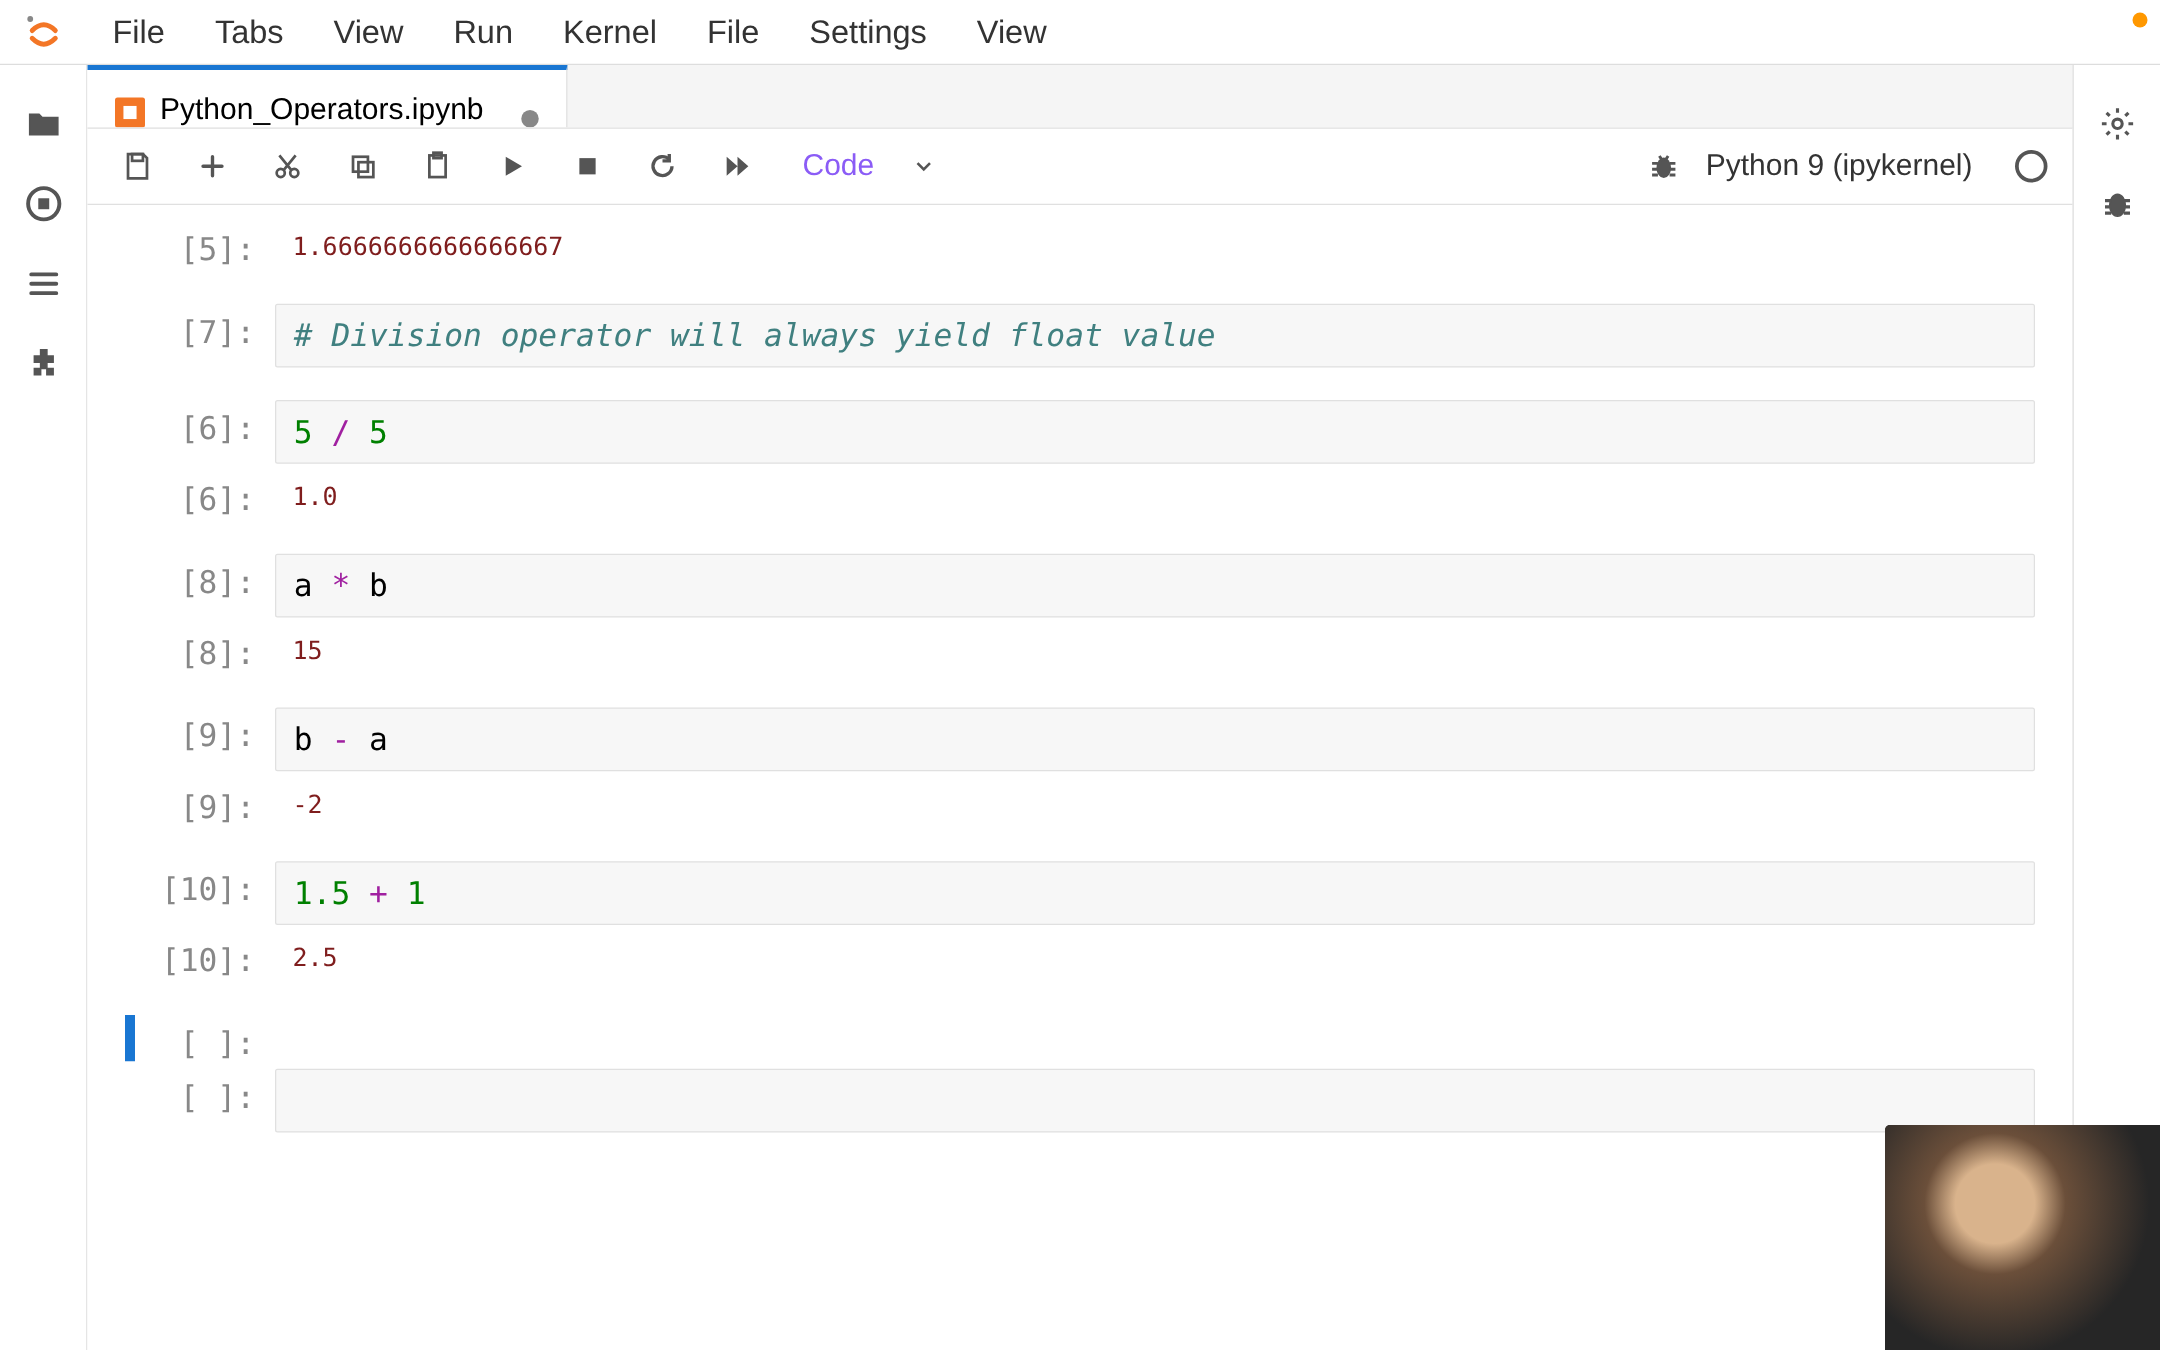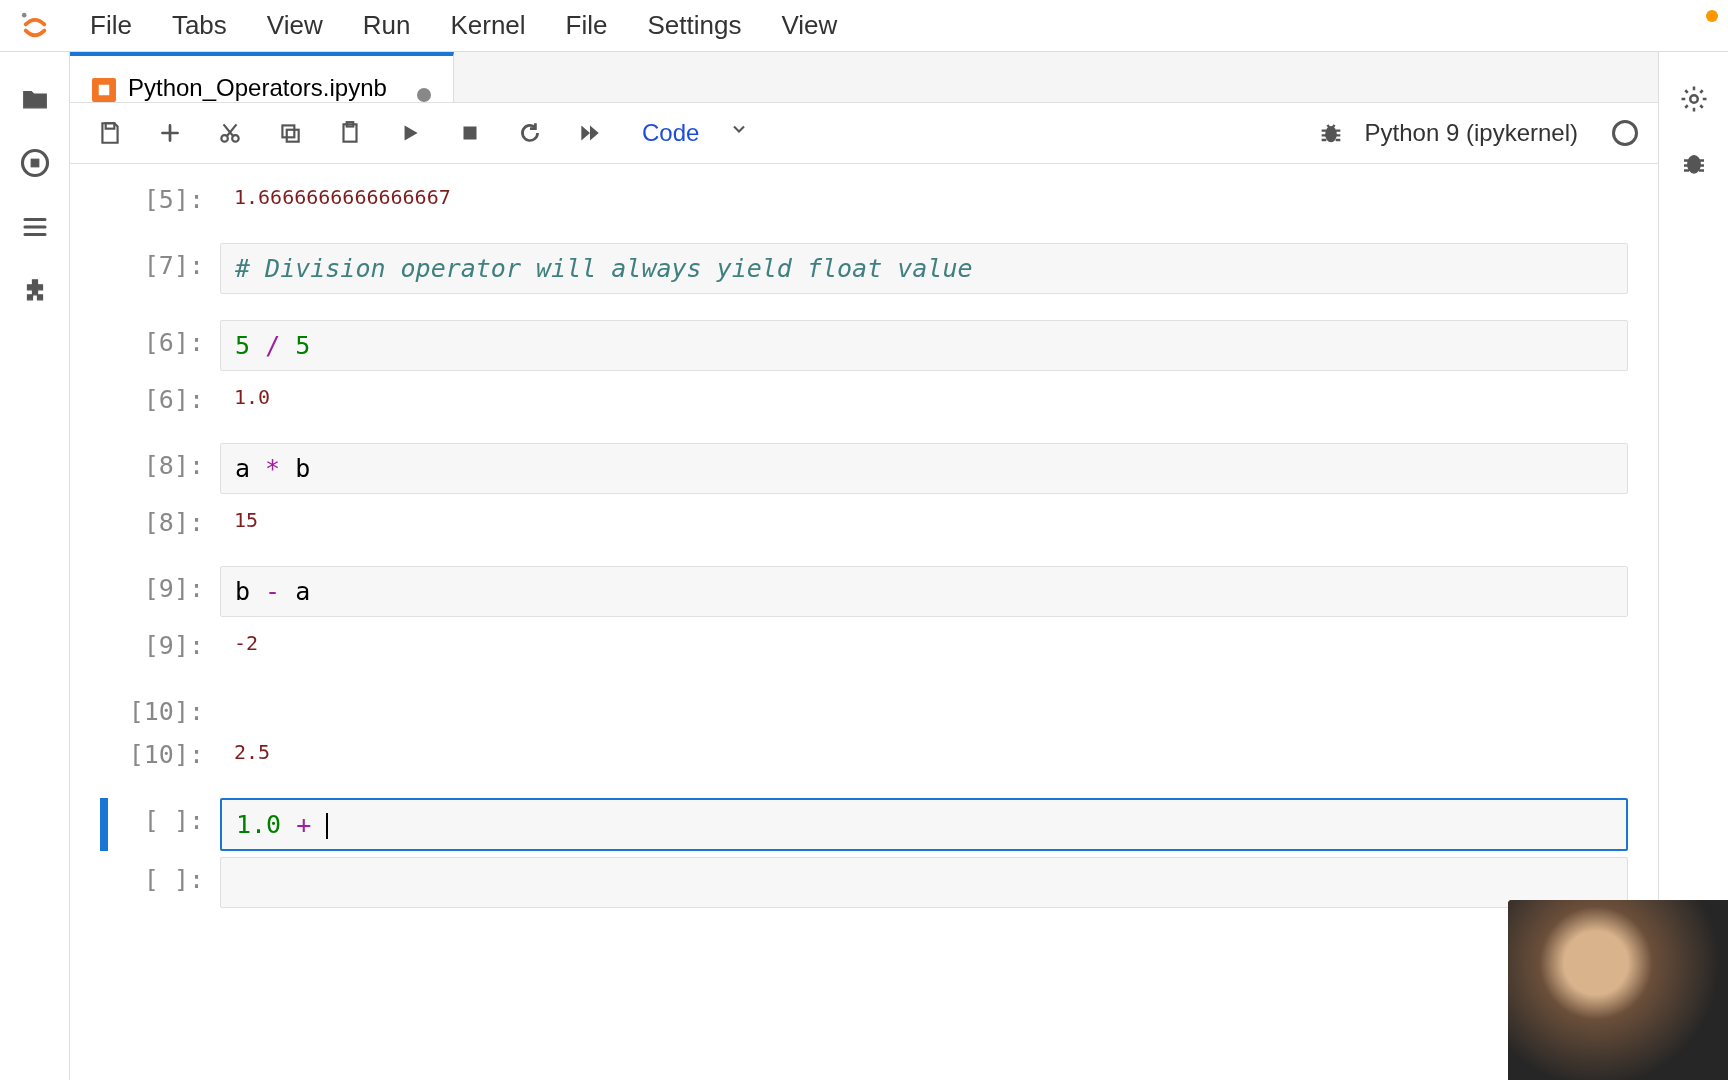--- a/index.html
+++ b/index.html
@@ -30,21 +30,21 @@
   .tab {
     display: flex; align-items: flex-end; gap: 12px; padding: 0 22px;
     background: #fff; border-top: 4px solid #1976d2; border-right: 1px solid #ddd;
     font-size: 24px;
   }
   .tab-icon { width: 24px; height: 24px; background: #f37626; border-radius: 2px; display:flex; align-items:center; justify-content:center; }
   .tab-dirty { width: 14px; height: 14px; background: #888; border-radius: 50%; margin-left: 18px; }
   .toolbar { display: flex; align-items: center; gap: 20px; padding: 10px 20px; background: #fff; border-bottom: 1px solid #e0e0e0; border-top: 1px solid #e0e0e0; }
   .tool-btn { width: 40px; height: 40px; display: flex; justify-content: center; align-items: center; color: #555; cursor: pointer; }
   .tool-btn svg { width: 26px; height: 26px; }
-  .cell-type { font-size: 24px; color: #1d4ed8; padding: 4px 12px; display: flex; gap: 30px; }
+  .cell-type { font-size: 24px; color: #8b5cf6; padding: 4px 12px; display: flex; align-items: center; gap: 30px; }
   .toolbar-spacer { flex: 1; }
   .kernel-name { font-size: 24px; color: #333; margin-right: 14px; }
   .kernel-circle { width: 26px; height: 26px; border: 3px solid #555; border-radius: 50%; }
   .debugger-icon { width: 28px; height: 28px; }
   .notebook { flex: 1; background: #fff; overflow-y: auto; padding: 10px 0 40px 0; }
   .cell { display: flex; padding: 3px 30px; align-items: flex-start; }
   .prompt {
     width: 120px; text-align: right; padding-right: 16px;
     font-family: "DejaVu Sans Mono", Menlo, monospace; font-size: 25px; color: #888;
     padding-top: 8px; flex-shrink: 0;
@@ -249,33 +249,33 @@
         </div>
         <div class="cell">
           <div class="prompt">[9]:</div>
           <div class="cell-body">
             <div class="output">-2</div>
           </div>
         </div>
         <div class="spacer-cell"></div>
         <div class="cell">
           <div class="prompt">[10]:</div>
+          <div class="cell-body">
+            <div class="code-input"><span class="tok-num">1.5</span><span> </span><span class="tok-op">+</span><span> </span><span class="tok-num">1</span></div>
+          </div>
         </div>
         <div class="cell">
           <div class="prompt">[10]:</div>
           <div class="cell-body">
             <div class="output">2.5</div>
           </div>
         </div>
         <div class="spacer-cell"></div>
         <div class="cell active">
           <div class="prompt">[ ]:</div>
-          <div class="cell-body">
-            <div class="code-input"><span class="tok-num">1.0</span><span> </span><span class="tok-op">+</span><span> </span><span class="cursor"></span></div>
-          </div>
         </div>
         <div class="cell">
           <div class="prompt">[ ]:</div>
           <div class="cell-body">
             <div class="code-input">&nbsp;</div>
           </div>
         </div>
       </div>
   </div>
 

